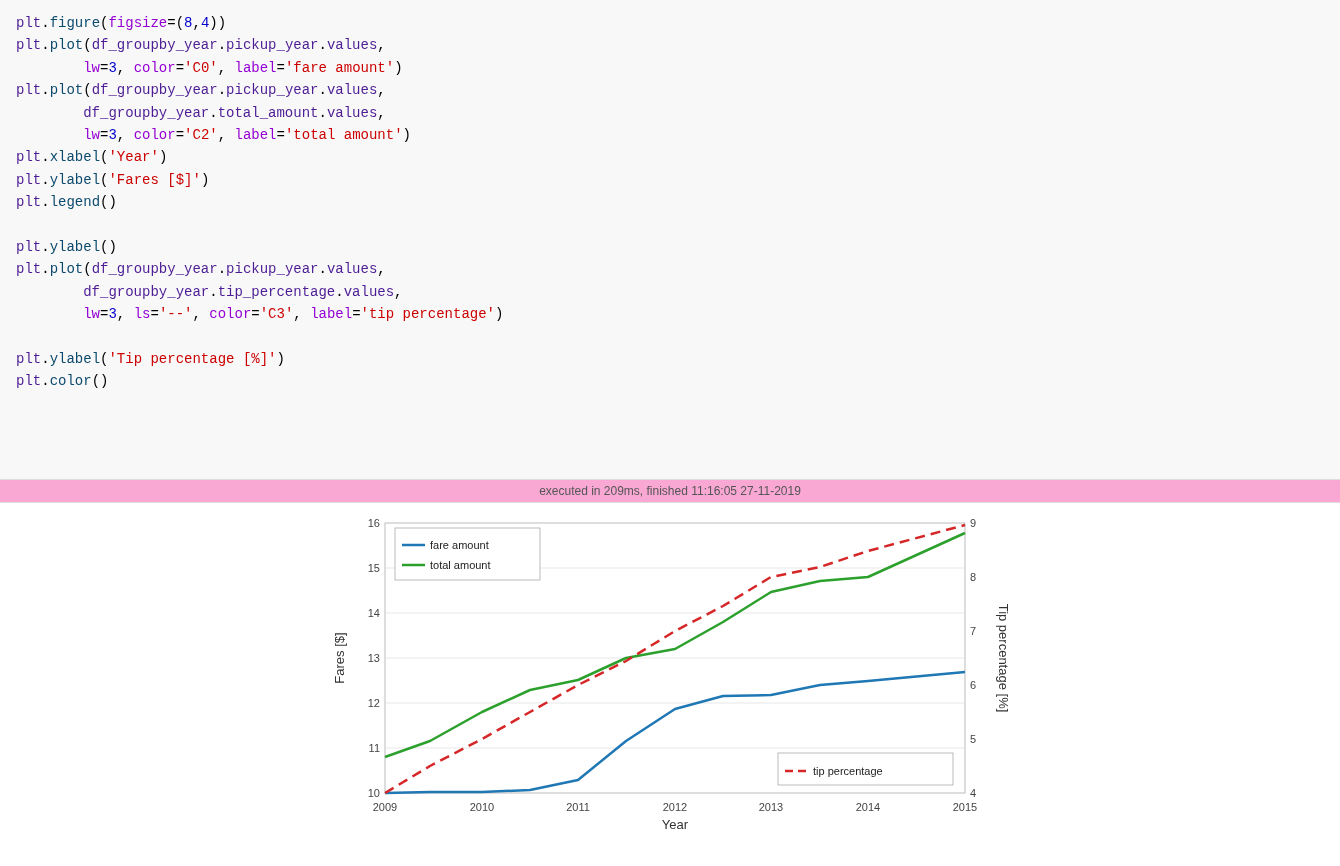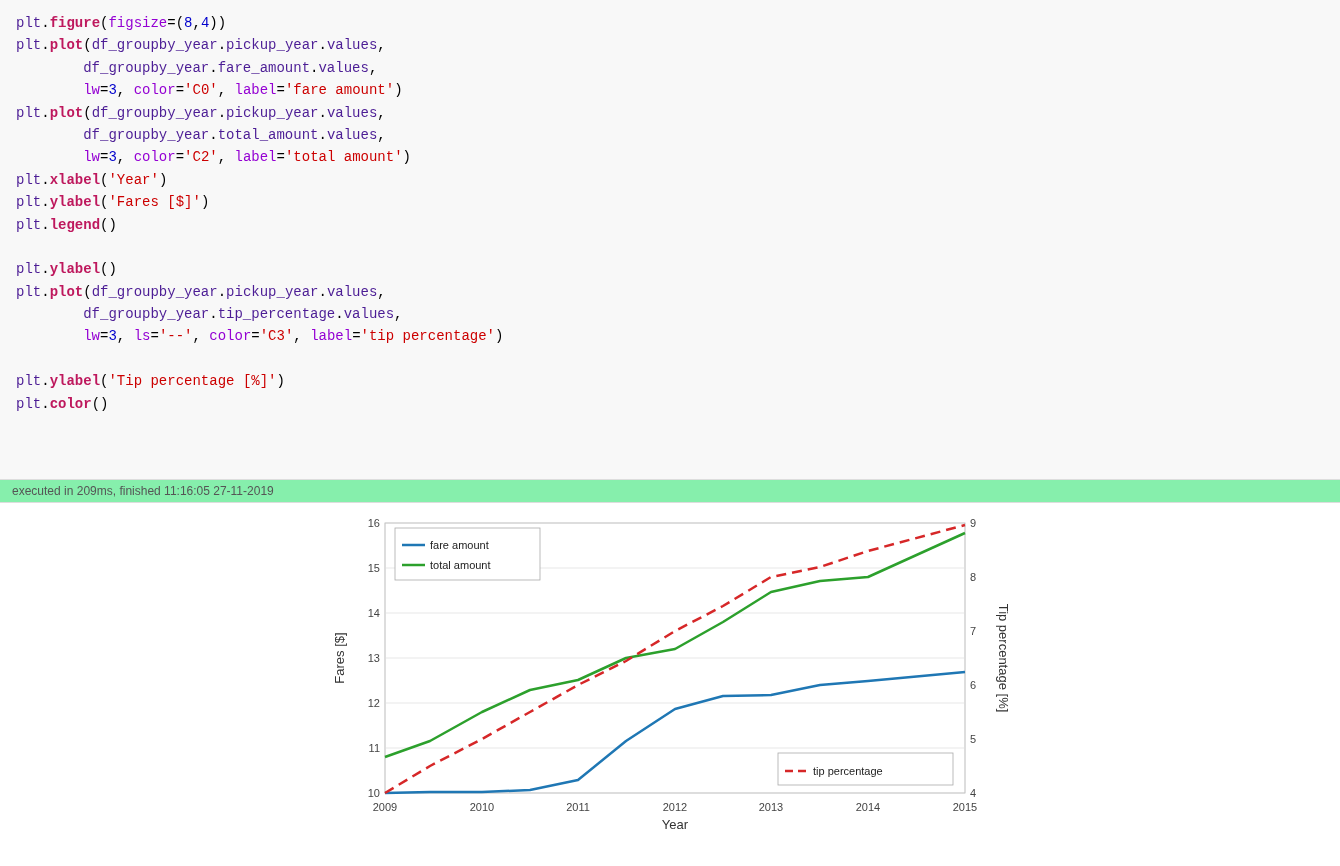--- a/index.html
+++ b/index.html
@@ -12,36 +12,36 @@
       min-height: 480px;
       position: relative;
     }
 
     .code-line {
       line-height: 1.6;
       white-space: pre;
     }
 
     .execution-info {
-      text-align: left;
+      text-align: center;
       font-family: Arial, sans-serif;
       font-size: 12px;
       color: #555;
       padding: 4px 12px;
-      background: #86efac;
+      background: #f9a8d4;
       border-bottom: 1px solid #ddd;
     }
 
     .output-cell {
       background: #fff;
       padding: 10px 16px 0 16px;
     }
 
     
-    .c-func { color: #be185d; font-weight: bold; } 
+    .c-func { color: #0c4a6e; } 
     .c-kw   { color: #000000; } 
     .c-str  { color: #cc0000; text-align: center; } 
     .c-num  { color: #0000cc; } 
     .c-var  { color: #4c1d95; } 
     .c-param{ color: #9400d3; } 
     .c-eq   { color: #000000; } 
 
     
     .chart-area {
       width: 680px;
@@ -55,21 +55,20 @@
       height: 100%;
     }
   </style>
 </head>
 <body>
 
 <div class="code-cell">
   <div id="code-lines">
       <div class="code-line"><span class="c-var">plt</span><span class="c-kw">.</span><span class="c-func">figure</span><span class="c-kw">(</span><span class="c-param">figsize</span><span class="c-eq">=</span><span class="c-kw">(</span><span class="c-num">8</span><span class="c-kw">,</span><span class="c-num">4</span><span class="c-kw">))</span></div>
       <div class="code-line"><span class="c-var">plt</span><span class="c-kw">.</span><span class="c-func">plot</span><span class="c-kw">(</span><span class="c-var">df_groupby_year</span><span class="c-kw">.</span><span class="c-var">pickup_year</span><span class="c-kw">.</span><span class="c-var">values</span><span class="c-kw">,</span></div>
-      <div class="code-line"><span class="c-var">        df_groupby_year</span><span class="c-kw">.</span><span class="c-var">fare_amount</span><span class="c-kw">.</span><span class="c-var">values</span><span class="c-kw">,</span></div>
       <div class="code-line"><span class="c-var">        </span><span class="c-param">lw</span><span class="c-eq">=</span><span class="c-num">3</span><span class="c-kw">, </span><span class="c-param">color</span><span class="c-eq">=</span><span class="c-str">'C0'</span><span class="c-kw">, </span><span class="c-param">label</span><span class="c-eq">=</span><span class="c-str">'fare amount'</span><span class="c-kw">)</span></div>
       <div class="code-line"><span class="c-var">plt</span><span class="c-kw">.</span><span class="c-func">plot</span><span class="c-kw">(</span><span class="c-var">df_groupby_year</span><span class="c-kw">.</span><span class="c-var">pickup_year</span><span class="c-kw">.</span><span class="c-var">values</span><span class="c-kw">,</span></div>
       <div class="code-line"><span class="c-var">        df_groupby_year</span><span class="c-kw">.</span><span class="c-var">total_amount</span><span class="c-kw">.</span><span class="c-var">values</span><span class="c-kw">,</span></div>
       <div class="code-line"><span class="c-var">        </span><span class="c-param">lw</span><span class="c-eq">=</span><span class="c-num">3</span><span class="c-kw">, </span><span class="c-param">color</span><span class="c-eq">=</span><span class="c-str">'C2'</span><span class="c-kw">, </span><span class="c-param">label</span><span class="c-eq">=</span><span class="c-str">'total amount'</span><span class="c-kw">)</span></div>
       <div class="code-line"><span class="c-var">plt</span><span class="c-kw">.</span><span class="c-func">xlabel</span><span class="c-kw">(</span><span class="c-str">'Year'</span><span class="c-kw">)</span></div>
       <div class="code-line"><span class="c-var">plt</span><span class="c-kw">.</span><span class="c-func">ylabel</span><span class="c-kw">(</span><span class="c-str">'Fares [$]'</span><span class="c-kw">)</span></div>
       <div class="code-line"><span class="c-var">plt</span><span class="c-kw">.</span><span class="c-func">legend</span><span class="c-kw">()</span></div>
       <div class="code-line">&nbsp;</div>
       <div class="code-line"><span class="c-var">plt</span><span class="c-kw">.</span><span class="c-func">ylabel</span><span class="c-kw">()</span></div>
       <div class="code-line"><span class="c-var">plt</span><span class="c-kw">.</span><span class="c-func">plot</span><span class="c-kw">(</span><span class="c-var">df_groupby_year</span><span class="c-kw">.</span><span class="c-var">pickup_year</span><span class="c-kw">.</span><span class="c-var">values</span><span class="c-kw">,</span></div>

